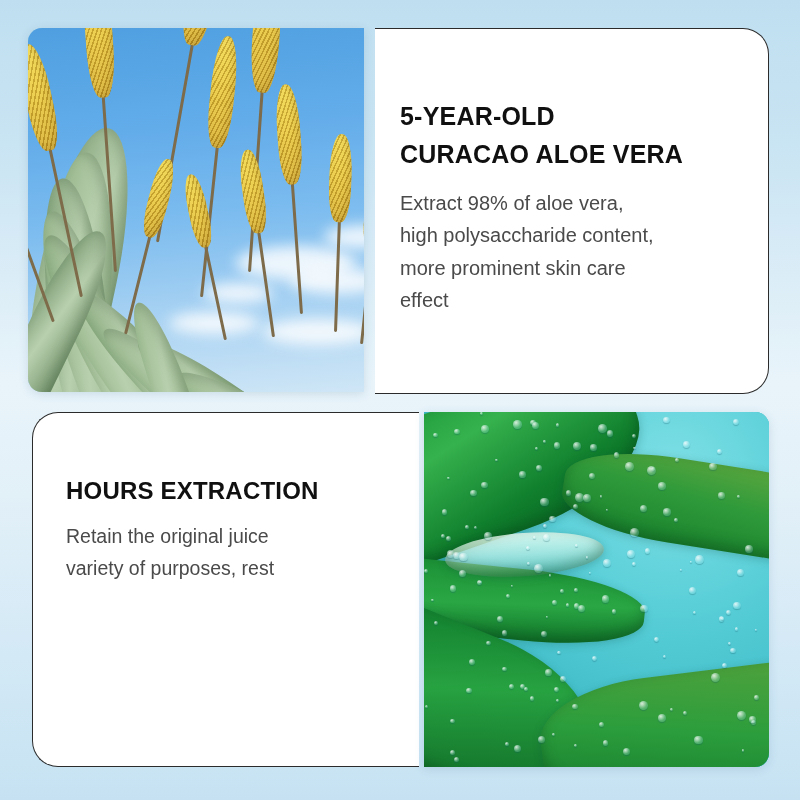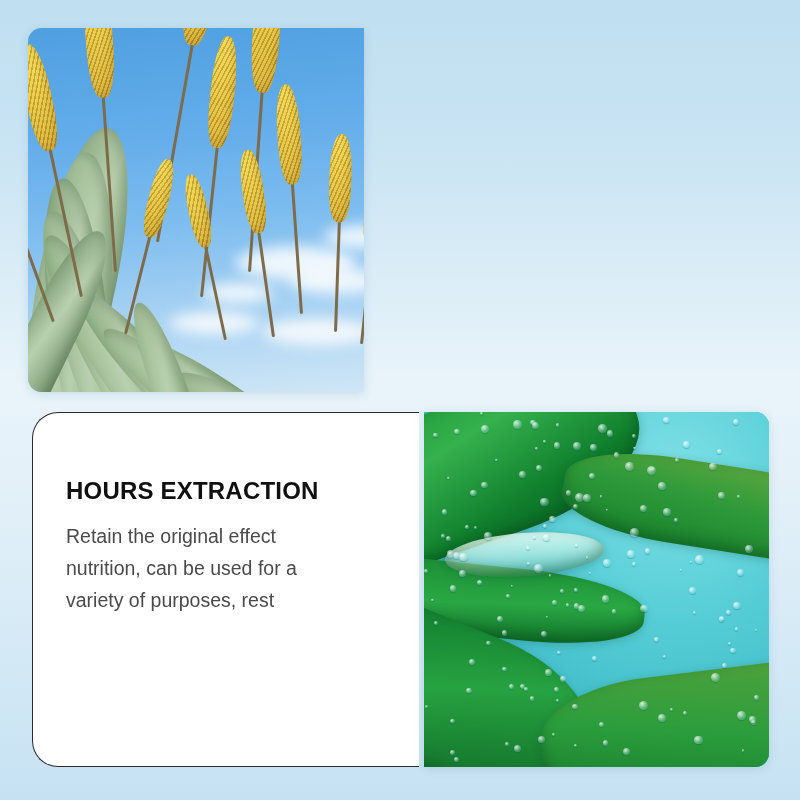--- a/index.html
+++ b/index.html
@@ -168,28 +168,40 @@
           <div class="stem"></div>
           <div class="head" style="width: 19px; height: 74px; margin-left: -9.5px;"></div>
         </div>
         <div class="spike" style="left: 26%; bottom: 58px; width: 20px; height: 180px; transform: rotate(14deg);">
           <div class="stem"></div>
           <div class="head" style="width: 20px; height: 80px; margin-left: -10px;"></div>
         </div>
       </div>
   </div>
 
+  <div class="card text-card" id="card-feature-one">
+
+    <div class="txt-wrap" id="feature-one-text">
+      <p class="heading">5-YEAR-OLD</p>
+      <p class="heading">CURACAO ALOE VERA</p>
+      <p class="body-text">
+        <span class="ln">Extract 98% of aloe vera,</span>
+        <span class="ln">high polysaccharide content,</span>
+        <span class="ln">more prominent skin care</span>
+        <span class="ln">effect</span>
+      </p>
+    </div>
+  </div>
 
   <div class="card text-card" id="card-feature-two">
 
     <div class="txt-wrap" id="feature-two-text">
       <p class="heading">HOURS EXTRACTION</p>
       <p class="body-text">
-        <span class="ln">Retain the original effect</span>
-        <span class="ln">nutrition, can be used for a</span>
+        <span class="ln">Retain the original juice</span>
         <span class="ln">variety of purposes, rest</span>
       </p>
     </div>
   </div>
 
   <div class="card" id="photo-aloe-leaf">
     <div class="aqua"></div>
     <div id="blades-2">
         <div class="blade" style="left: -18%; top: -6%; width: 82%; height: 40%; transform: rotate(-19deg); border-radius: 4% 46% 50% 6%; background: linear-gradient(166deg, rgb(31, 156, 60) 0%, rgb(53, 177, 77) 30%, rgb(15, 125, 44) 72%, rgb(11, 102, 36) 100%); box-shadow: rgba(5, 60, 20, 0.4) 0px -6px 14px inset, rgba(10, 70, 60, 0.25) 0px 2px 8px;"></div>
         <div class="blade" style="left: 40%; top: 14%; width: 80%; height: 24%; transform: rotate(9deg); border-radius: 40% 8% 8% 40%; background: linear-gradient(186deg, rgb(95, 168, 63) 0%, rgb(47, 154, 58) 45%, rgb(23, 129, 44) 100%); box-shadow: rgba(5, 60, 20, 0.4) 0px -6px 14px inset, rgba(10, 70, 60, 0.25) 0px 2px 8px;"></div>

